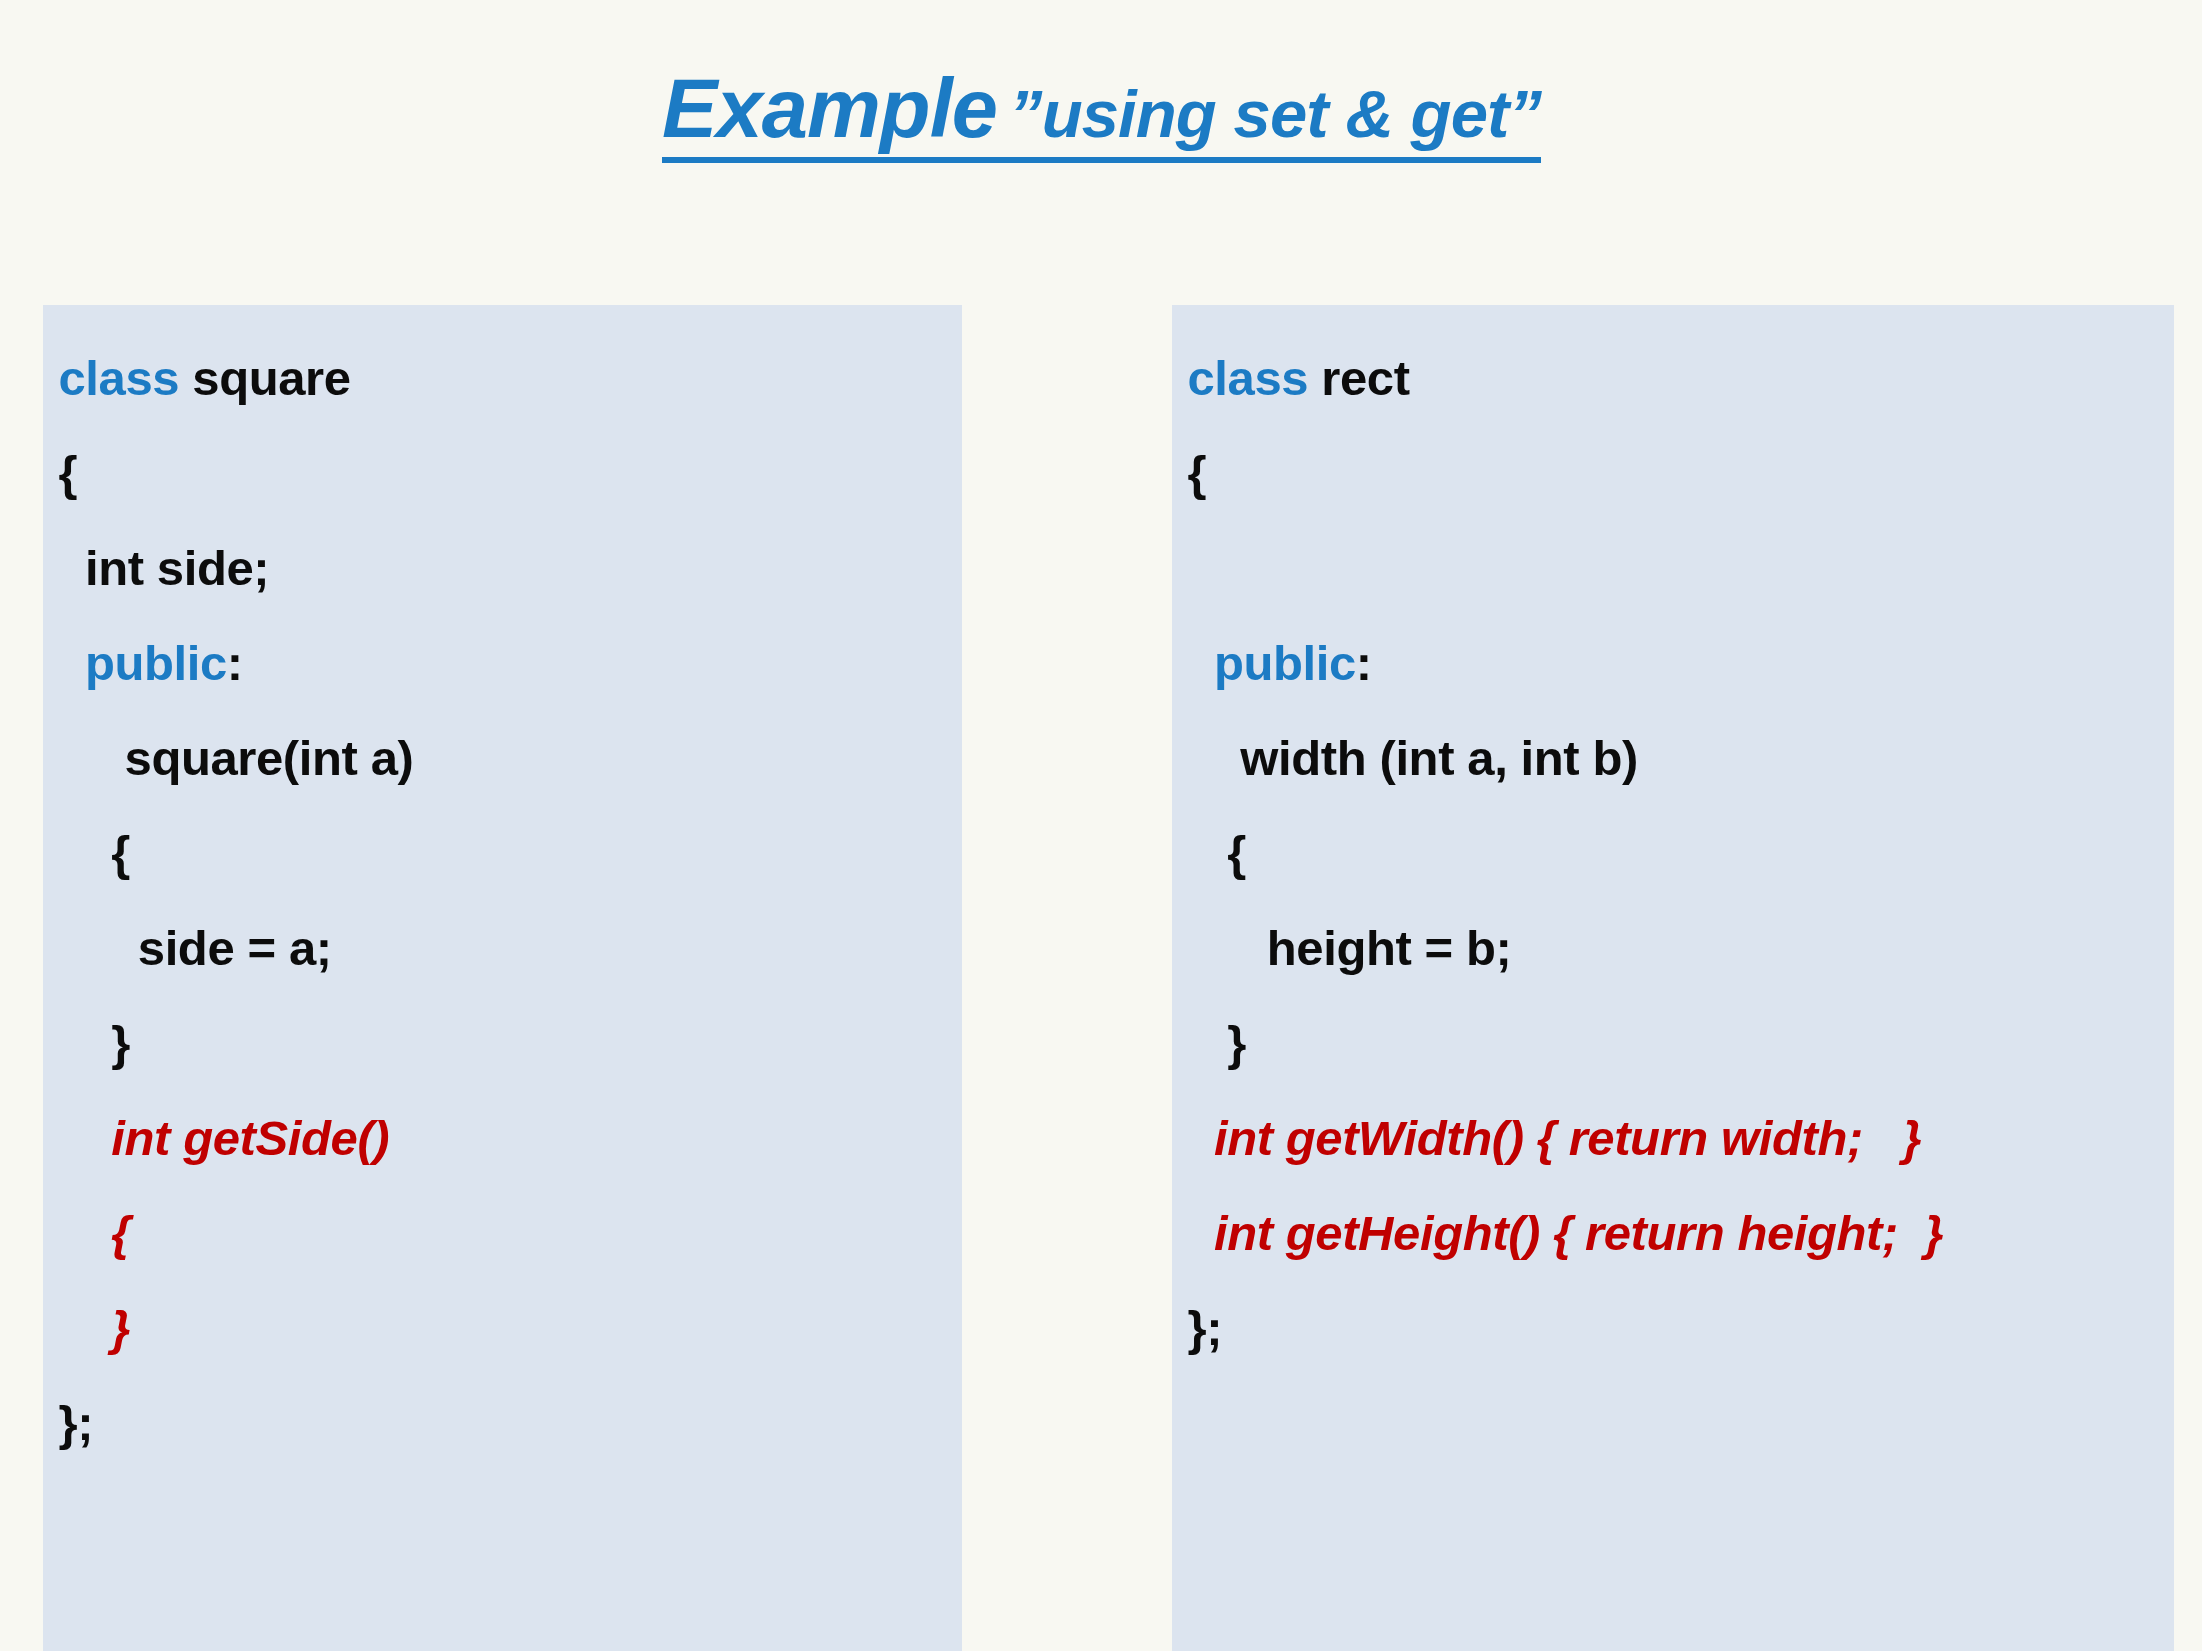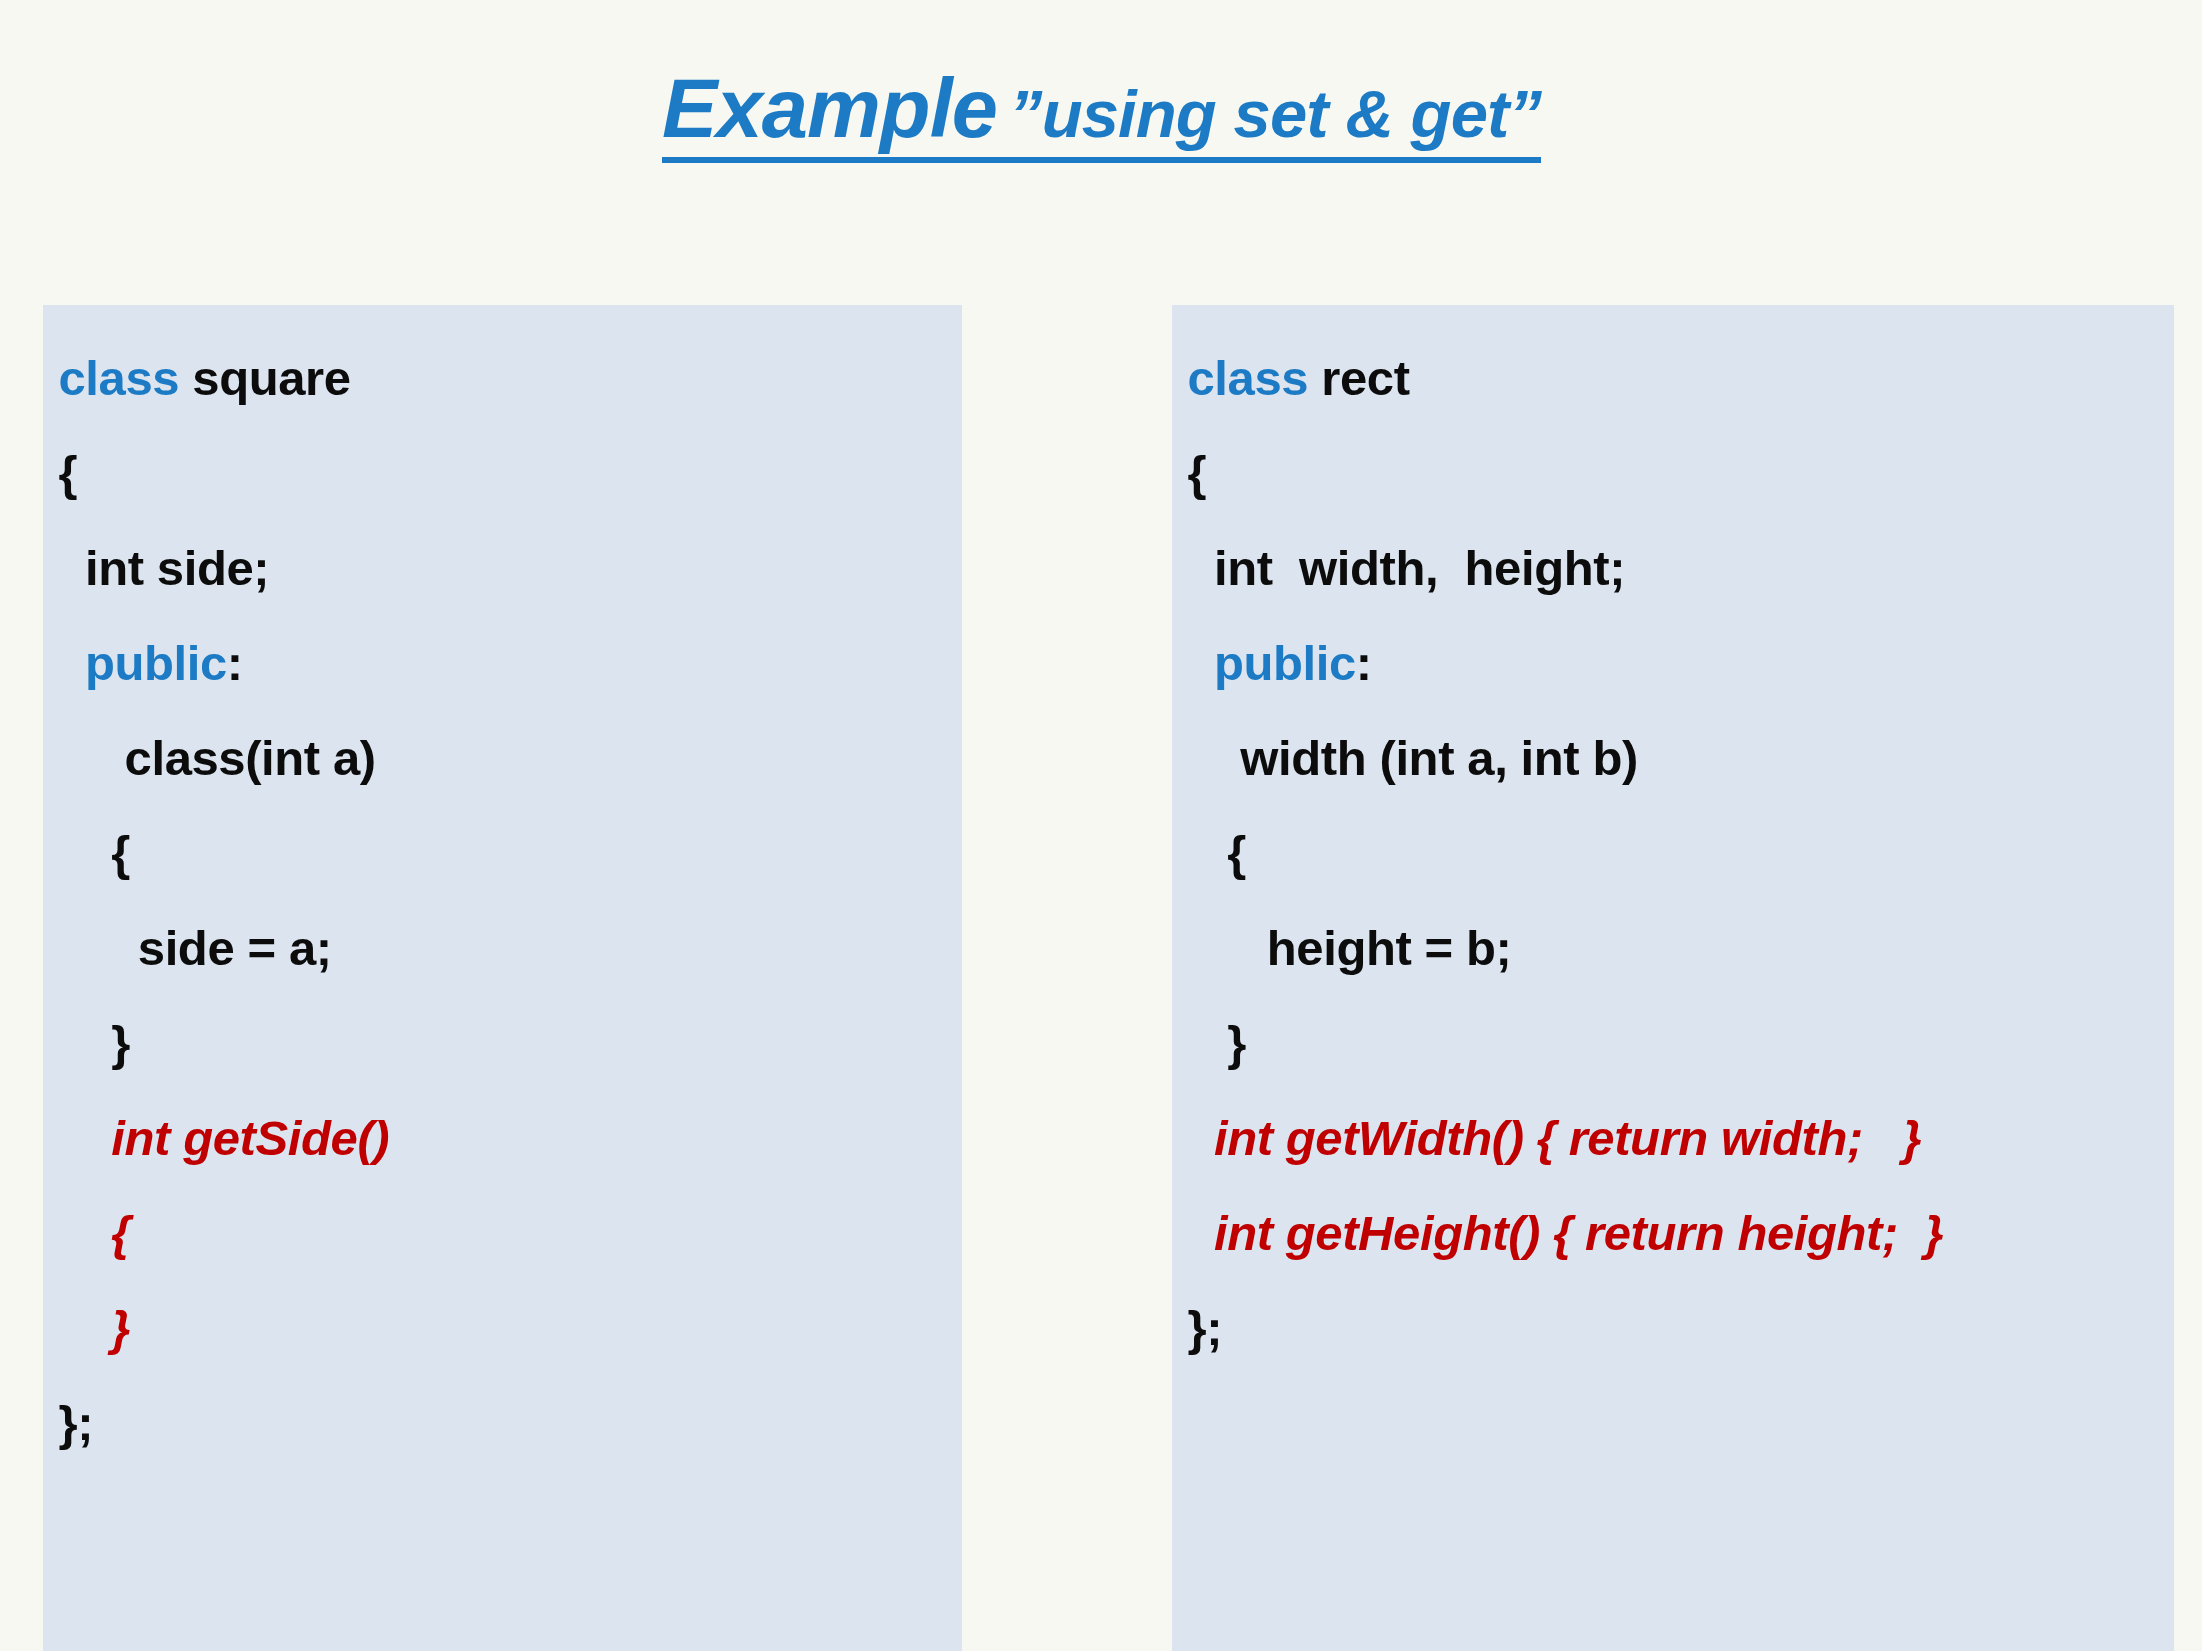--- a/index.html
+++ b/index.html
@@ -92,34 +92,34 @@
   <span class="title-inner">
     <span class="title-main">Example</span><span class="title-sub">”using set &amp; get”</span>
   </span>
 </div>
 
 <div class="panel" id="panel-left">
     <div class="code-line"><span class="kw">class </span><span class="blk">square</span></div>
     <div class="code-line"><span class="blk">{</span></div>
     <div class="code-line"><span>  </span><span class="blk">int side;</span></div>
     <div class="code-line"><span>  </span><span class="kw">public</span><span class="blk">:</span></div>
-    <div class="code-line"><span>     </span><span class="blk">class(int a)</span></div>
+    <div class="code-line"><span>     </span><span class="blk">square(int a)</span></div>
     <div class="code-line"><span>    </span><span class="blk">{</span></div>
     <div class="code-line"><span>      </span><span class="blk">side = a;</span></div>
     <div class="code-line"><span>    </span><span class="blk">}</span></div>
     <div class="code-line"><span>    </span><span class="red">int getSide()</span></div>
     <div class="code-line"><span>    </span><span class="red">{</span></div>
     <div class="code-line"><span>    </span><span class="red">}</span></div>
     <div class="code-line"><span class="blk">};</span></div>
   </div>
 
 <div class="panel" id="panel-right">
     <div class="code-line"><span class="kw">class </span><span class="blk">rect</span></div>
     <div class="code-line"><span class="blk">{</span></div>
-    <div class="code-line"><span>  </span><span class="blk">int  width,  height;</span></div>
+    <div class="code-line"><span>  </span></div>
     <div class="code-line"><span>  </span><span class="kw">public</span><span class="blk">:</span></div>
     <div class="code-line"><span>    </span><span class="blk">width (int a, int b)</span></div>
     <div class="code-line"><span>   </span><span class="blk">{</span></div>
     <div class="code-line"><span>      </span><span class="blk">height = b;</span></div>
     <div class="code-line"><span>   </span><span class="blk">}</span></div>
     <div class="code-line"><span>  </span><span class="red">int getWidth() { return width;   }</span></div>
     <div class="code-line"><span>  </span><span class="red">int getHeight() { return height;  }</span></div>
     <div class="code-line"><span class="blk">};</span></div>
   </div>
 

